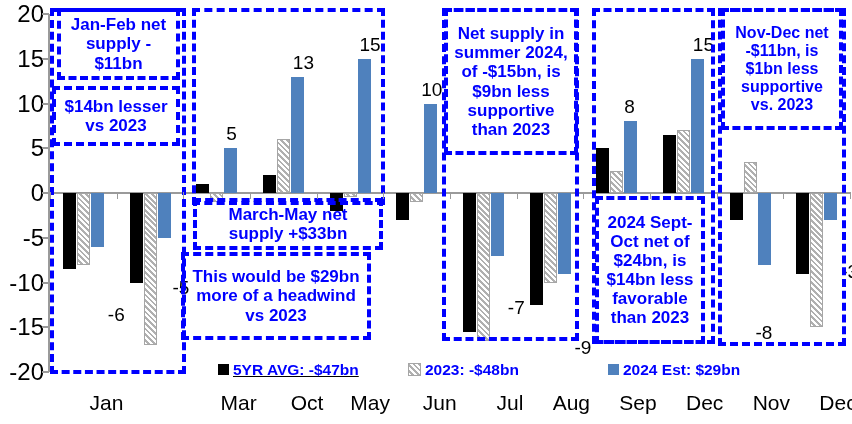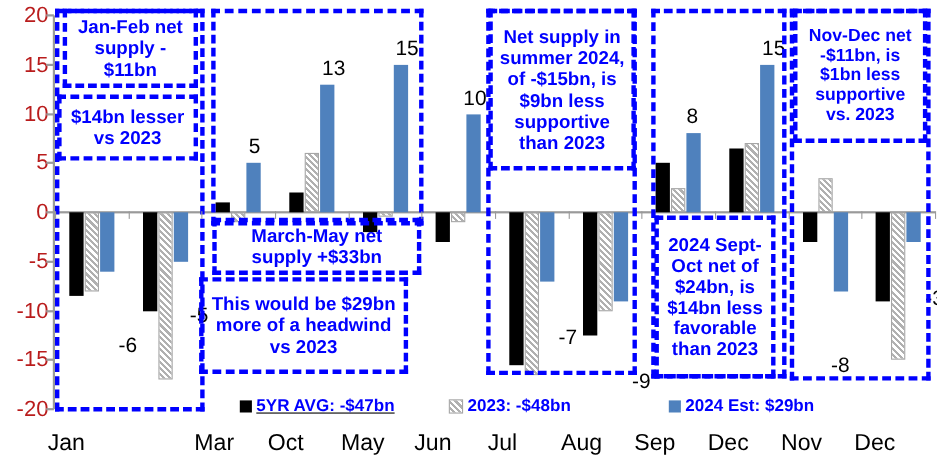--- a/index.html
+++ b/index.html
@@ -7,21 +7,21 @@
     width:852px;height:424px;
     background:#ffffff;
     font-family:"Liberation Sans", sans-serif;
     overflow:hidden;
   }
   #root{position:relative;width:852px;height:424px;}
 
   
   .ytick-label{
     position:absolute;right:0;transform:translateY(-50%);
-    font-size:20px;color:#b91c1c;text-align:right;
+    font-size:24px;color:#000000;text-align:right;
     white-space:nowrap;line-height:1;
   }
   #yaxis-labels{position:absolute;left:0;top:0;width:44px;height:424px;}
   #yaxis-line{
     position:absolute;left:48px;top:14px;width:2px;height:358px;
     background:#9a9a9a;
   }
   .ytick-mark{
     position:absolute;left:42px;width:7px;height:2px;background:#9a9a9a;
     transform:translateY(-50%);
@@ -48,21 +48,21 @@
   }
   .bar.s2024{background:#4F81BD;}
   .bar-value{
     position:absolute;font-size:19px;color:#000000;
     white-space:nowrap;line-height:1;
   }
 
   
   .xlabel{
     position:absolute;font-size:21px;color:#000000;
-    text-align:left;white-space:nowrap;line-height:1;
+    text-align:right;white-space:nowrap;line-height:1;
   }
 
   
   #legend{
     position:absolute;left:0;top:360px;width:852px;height:24px;
   }
   .legend-item{
     position:absolute;display:flex;align-items:center;gap:4px;
     white-space:nowrap;
   }

